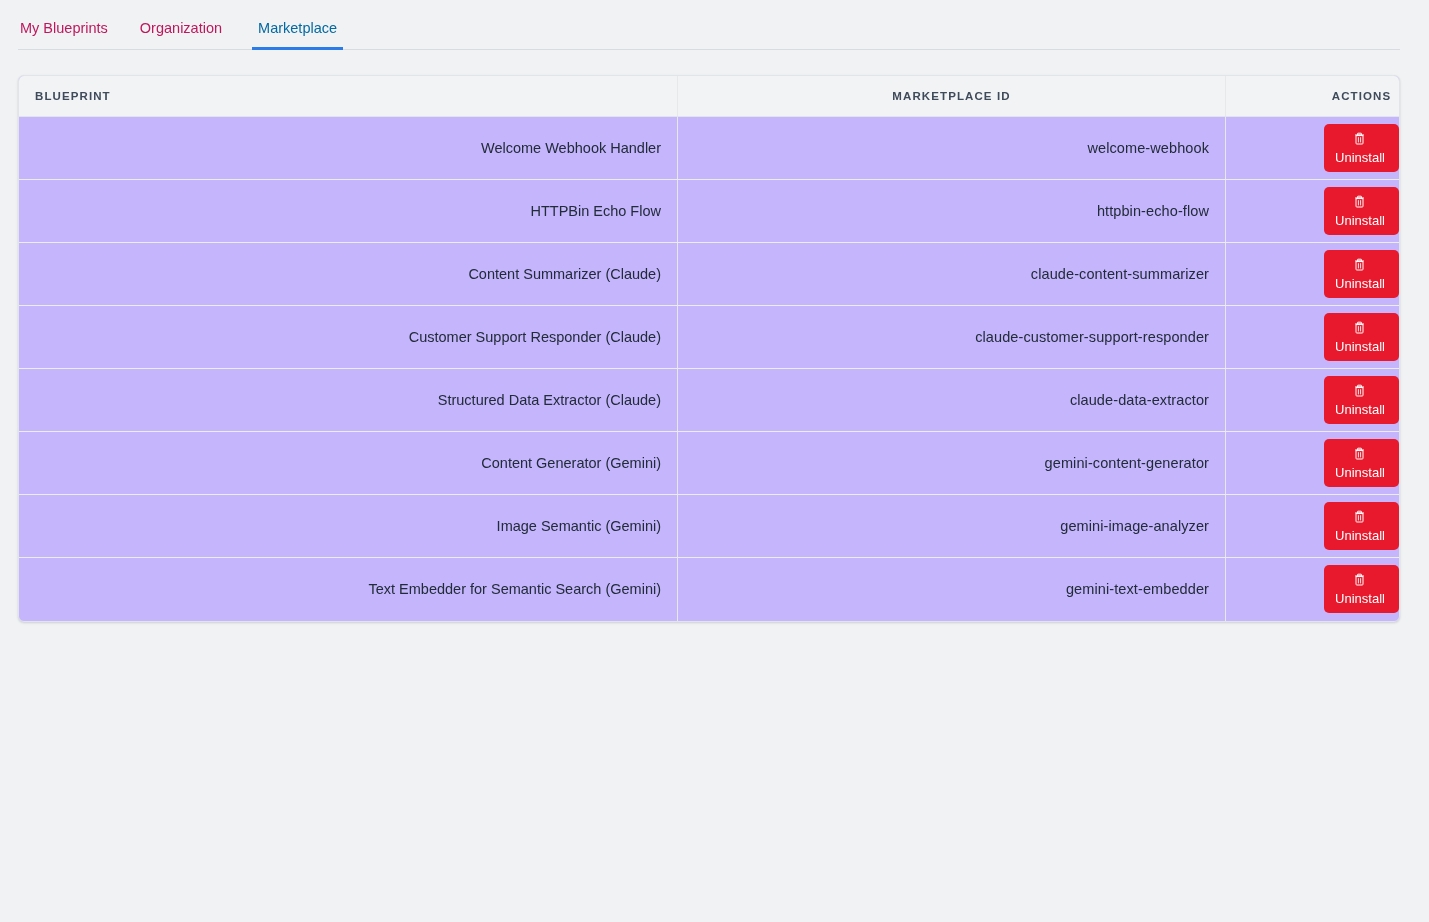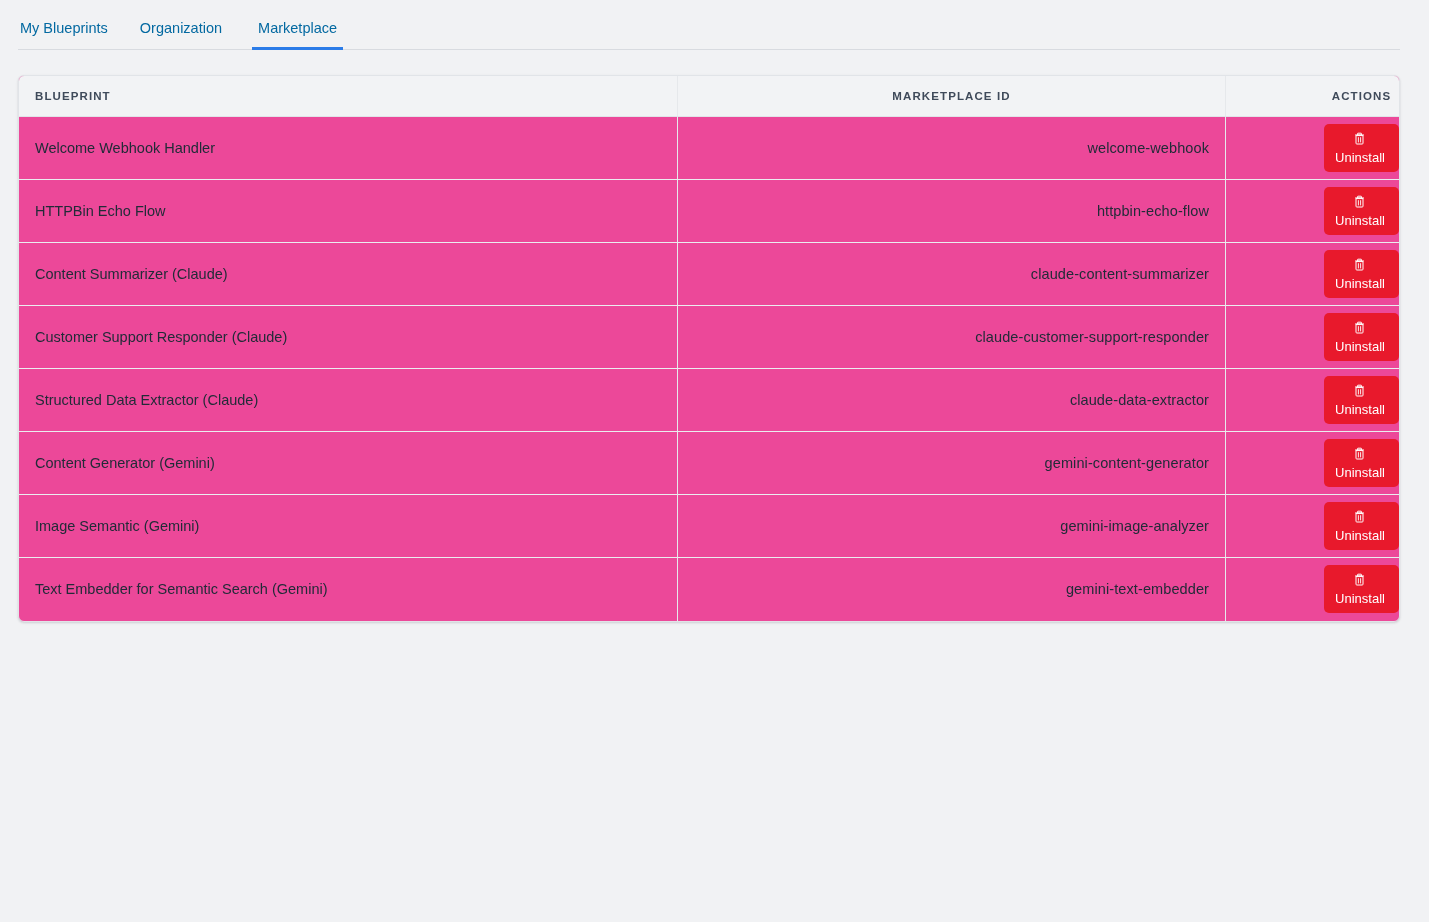--- a/index.html
+++ b/index.html
@@ -41,37 +41,37 @@
     display: flex;
     align-items: flex-end;
     gap: 28px;
     border-bottom: 1px solid #d8dbe0;
     width: 1382px;
     margin-bottom: 25px;
   }
 
   .tab {
     font-size: 14.5px;
-    color: #0369a1;
+    color: #be185d;
     padding: 4px 2px 11px 2px;
     border-bottom: 3px solid transparent;
     margin-bottom: -1px;
     cursor: pointer;
     white-space: nowrap;
   }
   .tab.active {
     color: #0369a1;
     border-bottom-color: #2b7ce8;
     padding-left: 6px;
     padding-right: 6px;
   }
 
   .card {
     width: 1382px;
-    background: #ec4899;
+    background: #c4b5fd;
     border: 1px solid #e1e4e8;
     border-radius: 6px;
     box-shadow: 0 1px 3px rgba(16,24,40,0.10), 0 1px 2px rgba(16,24,40,0.06);
     overflow: hidden;
     box-sizing: border-box;
   }
 
   table.bp-table {
     width: 100%;
     border-collapse: collapse;
@@ -95,21 +95,21 @@
   }
   table.bp-table thead th.col-id,
   table.bp-table tbody td.col-id {
     border-left: 1px solid #e6e8eb;
   }
   table.bp-table thead th.col-actions,
   table.bp-table tbody td.col-actions {
     border-left: 1px solid #e6e8eb;
   }
 
-  .col-name  { width: 626px; }
+  .col-name  { width: 626px; text-align: right; }
   .col-id    { width: 515px; }
   .col-actions { width: 239px; }
 
   table.bp-table tbody td {
     padding: 0 16px;
     height: 63px;
     border-bottom: 1px solid #ebedf0;
     font-size: 14.5px;
     color: #222b38;
     vertical-align: middle;

